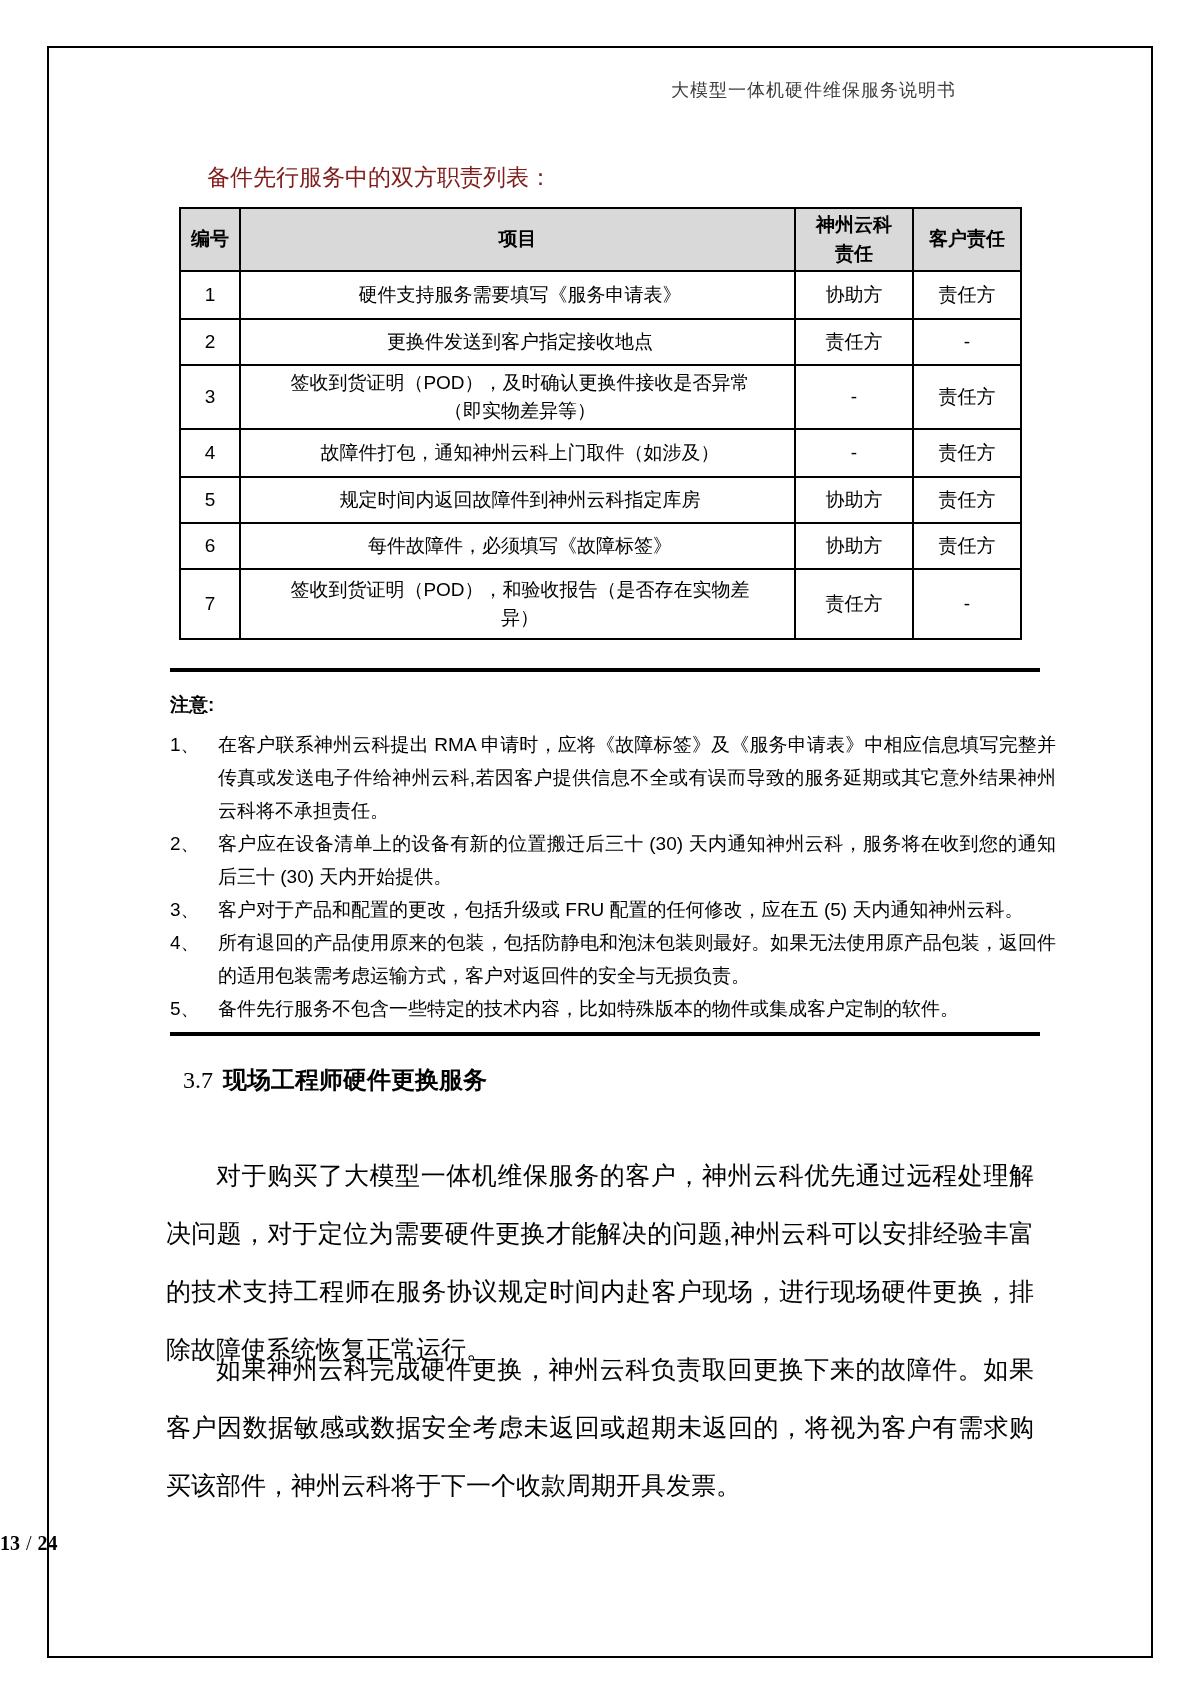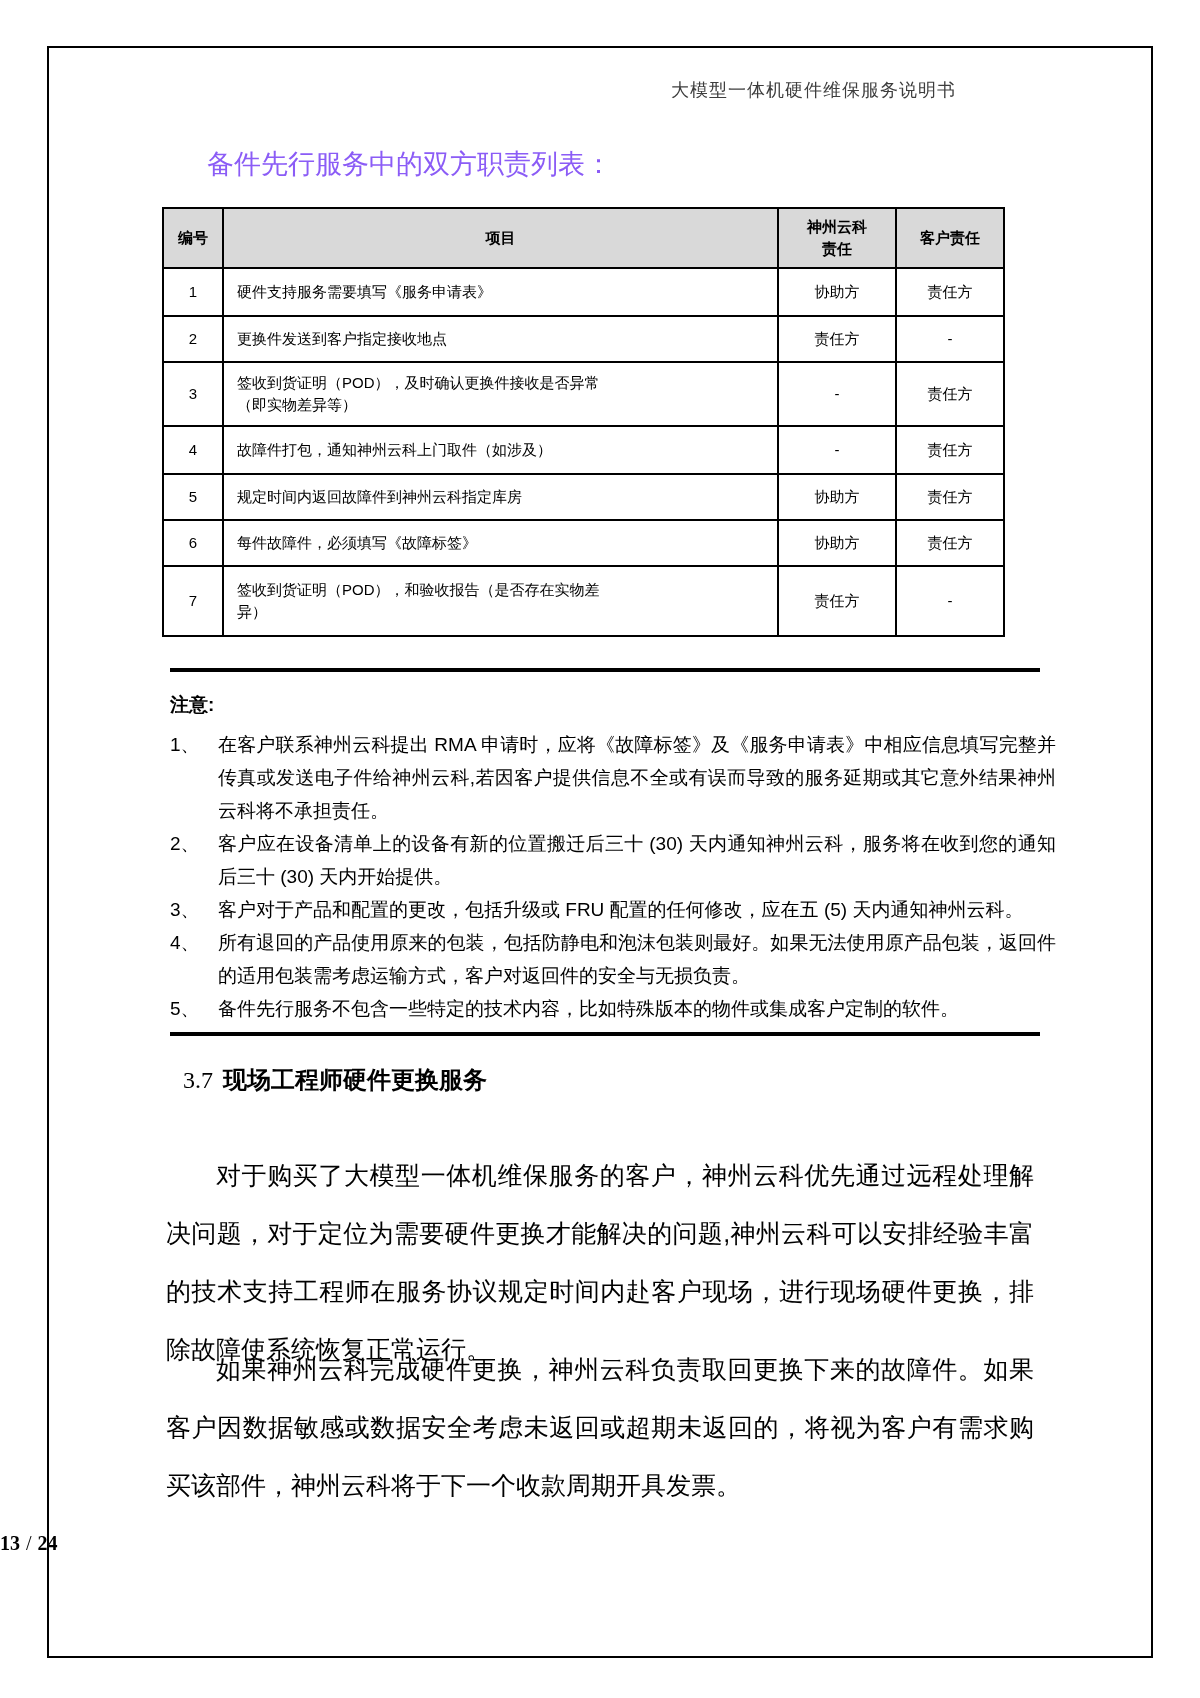--- a/index.html
+++ b/index.html
@@ -21,52 +21,52 @@
     position: absolute;
     top: 78px; left: 0; right: 244px;
     text-align: right;
     font-family: "Liberation Serif", serif;
     font-size: 18px;
     color: #3d3d3d;
     letter-spacing: 1px;
   }
   .intro-line {
     position: absolute;
-    top: 146px; left: 207px;
-    font-size: 27px;
-    color: #8b5cf6;
+    top: 162px; left: 207px;
+    font-size: 23px;
+    color: #7f1d1d;
   }
   table.resp-table {
     position: absolute;
-    top: 207px; left: 162px;
+    top: 207px; left: 179px;
     width: 841px;
     border-collapse: collapse;
     table-layout: fixed;
-    font-size: 15px;
+    font-size: 19px;
     border-radius: 30px;
   }
   .resp-table col.c-no   { width: 60px; }
   .resp-table col.c-item { width: 555px; }
   .resp-table col.c-dck  { width: 118px; }
   .resp-table col.c-cust { width: 108px; }
   .resp-table th, .resp-table td {
     border: 2px solid #000000;
     vertical-align: middle;
     text-align: center;
     padding: 2px 4px;
     line-height: 1.5;
   }
   .resp-table thead th {
     background: #d9d9d9;
     font-weight: bold;
     height: 60px;
     white-space: pre-line;
   }
   .resp-table td.item-cell {
-    text-align: left;
+    text-align: center;
     padding-left: 13px;
     padding-right: 8px;
     white-space: pre-line;
   }
   .resp-table tr.h48 { height: 48px; }
   .resp-table tr.h46 { height: 46px; }
   .resp-table tr.h64 { height: 64px; }
   .resp-table tr.h70 { height: 70px; }
   .divider {
     position: absolute;

